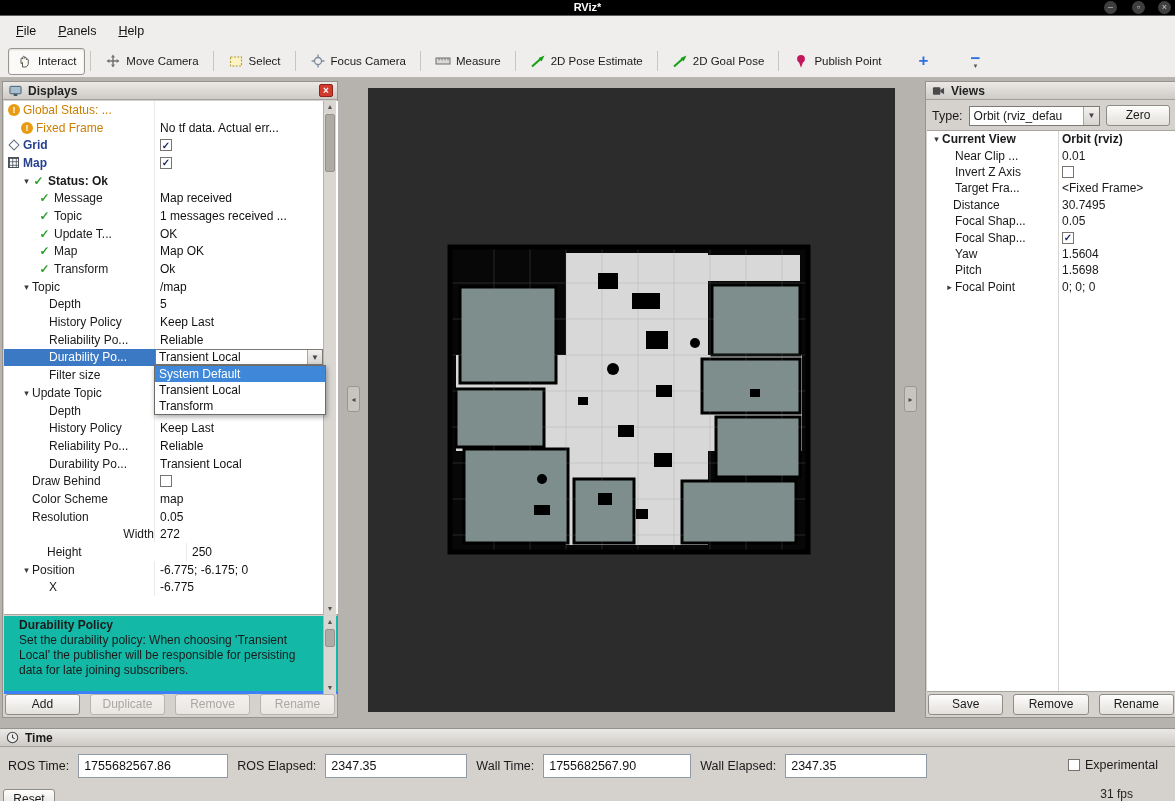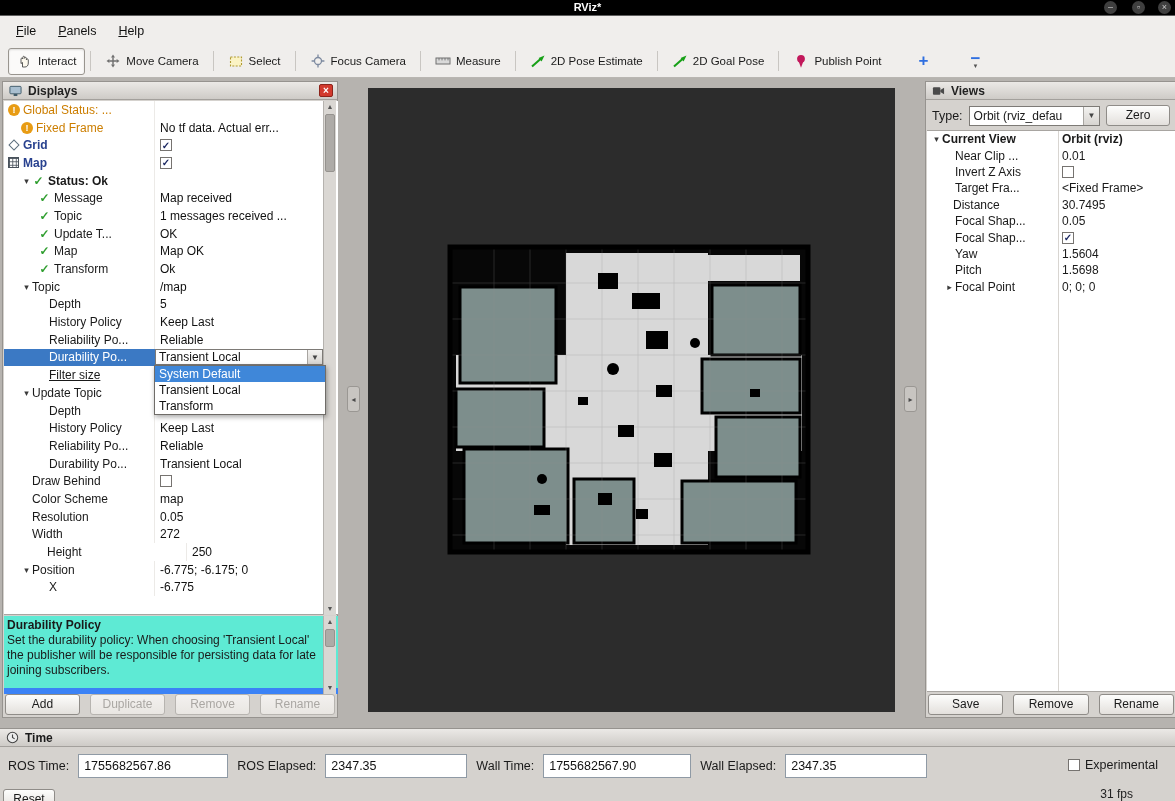--- a/index.html
+++ b/index.html
@@ -56,21 +56,21 @@
   .vb{font-weight:bold}
   .cbx{width:12px;height:12px;border:1px solid #767370;background:#fff;display:inline-flex;align-items:center;justify-content:center;font-size:10px;font-weight:bold;color:#16235f}
   .cbx.on::after{content:"\2713"}
   .combo{flex:1;height:16px;margin-right:2px;border:1px solid #7d7a76;background:#fff;display:flex;align-items:center;padding-left:3px;overflow:hidden;white-space:nowrap}
   .combo .arrow{margin-left:auto;width:15px;height:100%;flex:none;border-left:1px solid #a8a5a1;background:linear-gradient(#f3f2f0,#d7d4d0);display:flex;align-items:center;justify-content:center;font-size:8px;color:#444}
 
   .vscroll{position:absolute;right:1px;top:19px;width:13px;height:514px;background:#dad7d3;border-left:1px solid #b5b2ae}
   .vs-btn{position:absolute;left:0;width:12px;height:12px;font-size:7px;color:#555;text-align:center;line-height:12px}
   .vs-thumb{position:absolute;left:1px;width:10px;background:#aeaba7;border:1px solid #96938f;border-radius:2px}
 
-  .help-box{position:absolute;left:1px;top:534px;width:334px;height:78px;background:#5eead4;border-bottom:6px solid #3b82f6;padding:2px 18px 0 3px;font-size:12px;line-height:1.24;overflow:hidden}
+  .help-box{position:absolute;left:1px;top:534px;width:334px;height:78px;background:#14b8a6;border-bottom:3px solid #3b82f6;padding:2px 18px 0 15px;font-size:12px;line-height:1.24;overflow:hidden}
   .help-box .ht{font-weight:bold}
   .help-scroll{position:absolute;right:1px;top:534px;width:13px;height:78px;background:#dad7d3;border-left:1px solid #b5b2ae}
 
   .panel-btns{position:absolute;left:2px;right:2px;bottom:1px;height:23px;display:flex;gap:10px;align-items:center}
   .panel-btns .qbtn{flex:1}
 
   
   .dd-popup{position:absolute;left:154px;top:365px;width:172px;background:#fff;border:1px solid #6f6c68;z-index:60;box-shadow:1px 2px 5px rgba(0,0,0,.35)}
   .dd-opt{height:16px;display:flex;align-items:center;padding-left:4px;font-size:12px;color:#111}
   .dd-opt.hl{background:#3f87d9;color:#fff}
@@ -353,21 +353,21 @@
             <span>Durability Po...</span>
           </div>
           <div class="tvalue">
             <div class="combo">
               <span>Transient Local</span>
               <span class="arrow">▼</span>
             </div>
           </div>
         </div>
         <div class="trow">
-          <div class="tlabel" style="padding-left: 34px; text-decoration: underline;">
+          <div class="tlabel" style="padding-left: 34px;">
             <span class="tspacer"></span>
             <span>Filter size</span>
           </div>
           <div class="tvalue">
             <span></span>
           </div>
         </div>
         <div class="trow">
           <div class="tlabel" style="padding-left: 17px;">
             <span class="exp">▾</span>
@@ -434,21 +434,21 @@
         <div class="trow">
           <div class="tlabel" style="padding-left: 17px;">
             <span class="tspacer"></span>
             <span>Resolution</span>
           </div>
           <div class="tvalue">
             <span>0.05</span>
           </div>
         </div>
         <div class="trow">
-          <div class="tlabel" style="padding-left: 17px;">
+          <div class="tlabel" style="padding-left: 17px; justify-content: flex-end;">
             <span class="tspacer"></span>
             <span>Width</span>
           </div>
           <div class="tvalue">
             <span>272</span>
           </div>
         </div>
         <div class="trow">
           <div class="tlabel" style=" margin-left: 32px;">
             <span class="tspacer"></span>

